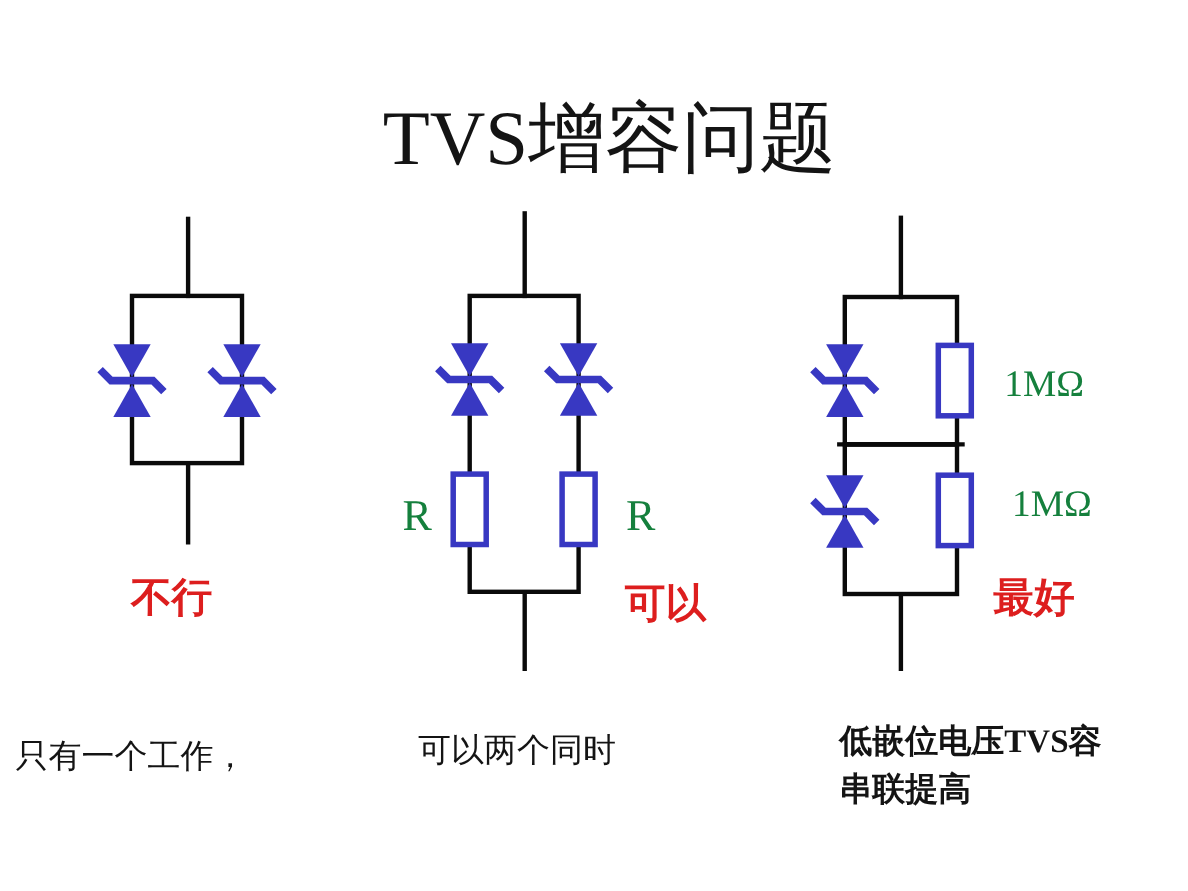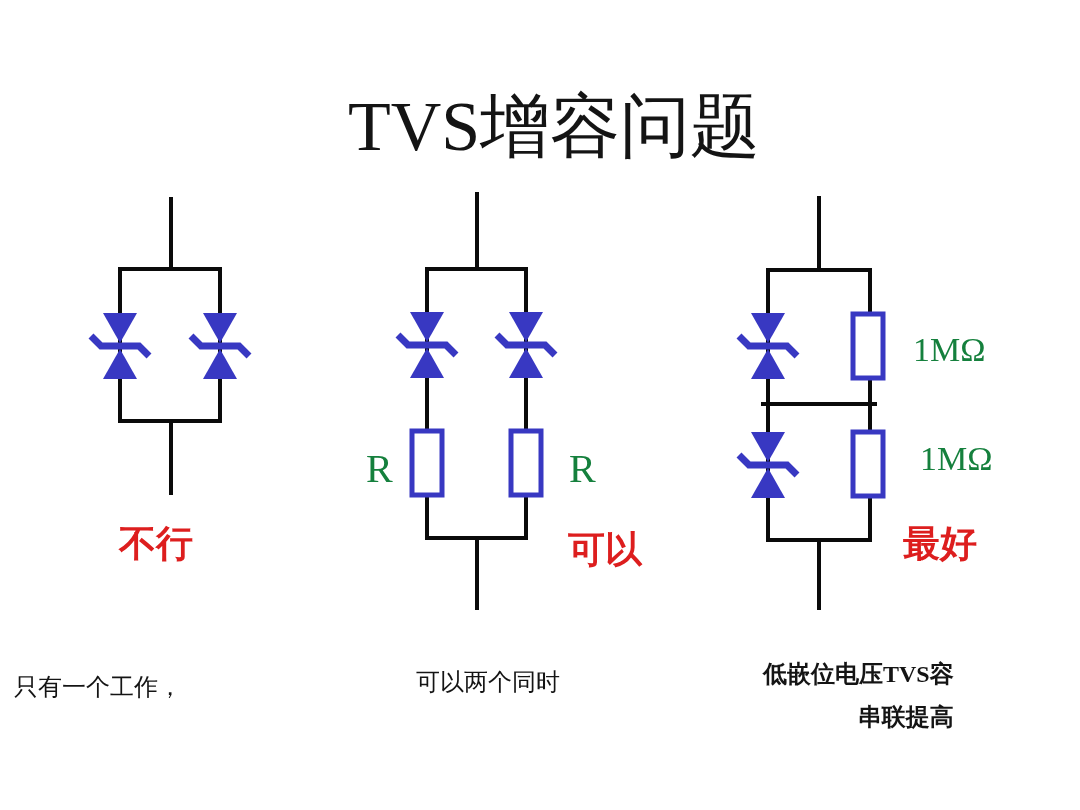--- a/index.html
+++ b/index.html
@@ -15,21 +15,21 @@
   svg.circuits{position:absolute;left:0;top:0;}
   .wire{stroke:var(--wire_black,#0a0a0a);stroke-width:4;fill:none;}
   .frame{stroke:var(--wire_black,#0a0a0a);stroke-width:4;fill:none;}
   .label{position:absolute;color:#15803d;line-height:1;white-space:nowrap;}
   .r-label{font-size:40px;}
   .ohm-label{font-size:34px;}
   .verdict{
     position:absolute;font-size:37px;font-weight:700;line-height:1.05;
     color:var(--verdict_red,#dd1e1e);white-space:nowrap;font-family:Liberation Mono, monospace;
   }
-  .desc{position:absolute;font-size:24px;line-height:43px;color:#141414;text-align:right;}
+  .desc{position:absolute;font-size:30px;line-height:43px;color:#141414;}
   .desc span{display:block;}
 </style>
 </head>
 <body>
 
 <div class="slide">
 
   <h1 class="title">TVS增容问题</h1>
 
   <svg class="circuits" width="1080" height="810" viewBox="0 0 1080 810">
@@ -80,21 +80,21 @@
   <span class="label ohm-label" style="left:913px;top:333px;">1MΩ</span>
   <span class="label ohm-label" style="left:920px;top:442px;">1MΩ</span>
 
   <span class="verdict" style="left:119px;top:527px;">不行</span>
   <span class="verdict" style="left:568px;top:533px;">可以</span>
   <span class="verdict" style="left:891px;top:527px;margin-left:12px;">最好</span>
 
   <div class="desc" style="left:14px;top:666px;">
     <span>只有一个工作，</span>
   </div>
-  <div class="desc" style="left:380px;top:661px;margin-left:36px;">
+  <div class="desc" style="left:380px;top:661px;">
     <span>可以两个同时</span>
   </div>
   <div class="desc" style="left:763px;top:653px;font-weight:bold;">
     <span>低嵌位电压TVS容</span>
     <span>串联提高</span>
   </div>
 
 </div>
 
 </body></html>

